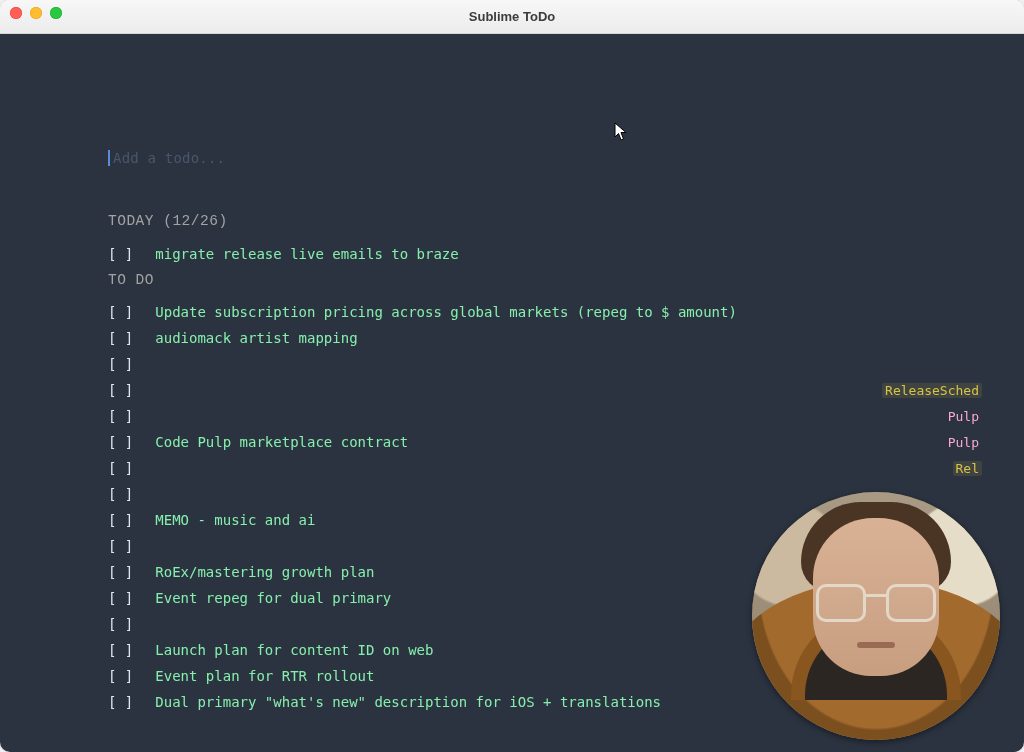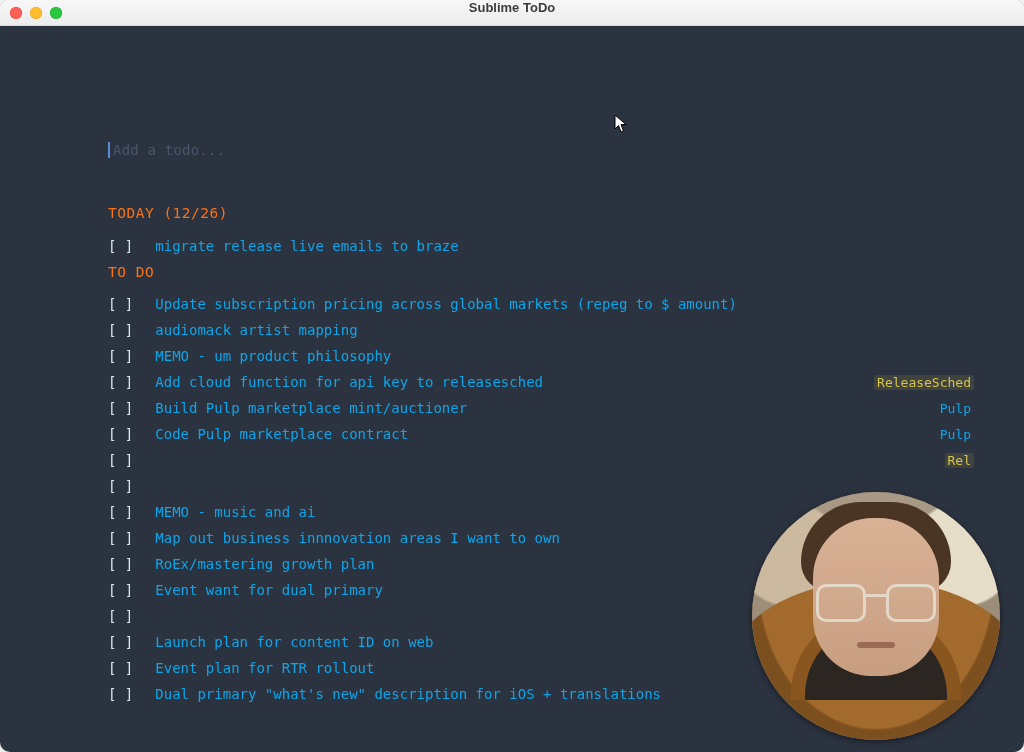--- a/index.html
+++ b/index.html
@@ -8,24 +8,24 @@
 
   .window {
     width: 1024px; height: 752px;
     background: #ffffff;
     border-radius: 10px;
     overflow: hidden;
     box-shadow: 0 0 0 1px rgba(0,0,0,0.05);
     display: flex; flex-direction: column;
   }
   .titlebar {
-    height: 26px;
+    height: 34px;
     background: linear-gradient(#f7f7f7,#ececec);
     border-bottom: 1px solid #d6d6d6;
-    display: flex; 
+    display: flex; align-items: center;
     position: relative;
     flex: 0 0 auto;
   }
   .traffic { display: flex; gap: 8px; position: absolute; left: 10px; top: 7px; }
   .tl { width: 12px; height: 12px; border-radius: 50%; }
   .tl.close { background: #ff5f57; box-shadow: inset 0 0 0 0.5px #e33e32; }
   .tl.min   { background: #febc2e; box-shadow: inset 0 0 0 0.5px #e1a116; }
   .tl.max   { background: #28c840; box-shadow: inset 0 0 0 0.5px #17a62c; }
   .title {
     margin: 0 auto;
@@ -52,46 +52,47 @@
   }
   .caret {
     display: inline-block; width: 2px; height: 16px;
     background: #5b8bd8; margin-right: 3px;
   }
   .placeholder { letter-spacing: 0.2px; }
 
   .heading {
     font-size: 14.5px;
     letter-spacing: 0.5px;
-    color: #f97316;
+    color: #a3a3a3;
     margin: 0 0 18px 0;
     font-weight: 500;
+    font-family: Liberation Mono, monospace;
   }
   .heading2 { }
 
   .row {
     display: flex; align-items: baseline;
     white-space: pre;
     margin-bottom: 12px;
   }
   .cb { color: #dfe6ee; }
   .gap { display:inline-block; width: 22px; }
-  .txt { color: #0ea5e9; }
+  .txt { color: #86efac; }
 
   .tag {
-    position: absolute; right: 20px;
+    position: absolute; right: 12px;
     font-size: 13px;
     padding: 1px 3px;
   }
   .tag.hi {
     color: #d7c24a;
     background: rgba(215,194,74,0.12);
     border-radius: 2px;
   }
-  .tag.dim { color: #0ea5e9; }
+  .tag.dim { color: #f9a8d4; }
 
   .cursor {
     position: absolute;
     left: 614px; top: 88px;
     width: 14px; height: 20px;
     pointer-events: none;
   }
 
   .avatar {
     position: absolute;
@@ -189,30 +190,30 @@
 
       <div class="heading">TODAY (12/26)</div>
       <div id="today-list">
           <div class="row"><span class="cb">[ ]</span><span class="gap"></span><span class="txt">migrate release live emails to braze</span></div>
         </div>
 
       <div class="heading heading2">TO DO</div>
       <div id="todo-list">
           <div class="row"><span class="cb">[ ]</span><span class="gap"></span><span class="txt">Update subscription pricing across global markets (repeg to $ amount)</span></div>
           <div class="row"><span class="cb">[ ]</span><span class="gap"></span><span class="txt">audiomack artist mapping</span></div>
-          <div class="row"><span class="cb">[ ]</span><span class="gap"></span><span class="txt">MEMO - um product philosophy</span></div>
-          <div class="row" style="position: relative;"><span class="cb">[ ]</span><span class="gap"></span><span class="txt">Add cloud function for api key to releasesched</span><span class="tag hi">ReleaseSched</span></div>
-          <div class="row" style="position: relative;"><span class="cb">[ ]</span><span class="gap"></span><span class="txt">Build Pulp marketplace mint/auctioner</span><span class="tag dim">Pulp</span></div>
+          <div class="row"><span class="cb">[ ]</span><span class="gap"></span></div>
+          <div class="row" style="position: relative;"><span class="cb">[ ]</span><span class="gap"></span><span class="tag hi">ReleaseSched</span></div>
+          <div class="row" style="position: relative;"><span class="cb">[ ]</span><span class="gap"></span><span class="tag dim">Pulp</span></div>
           <div class="row" style="position: relative;"><span class="cb">[ ]</span><span class="gap"></span><span class="txt">Code Pulp marketplace contract</span><span class="tag dim">Pulp</span></div>
           <div class="row" style="position: relative;"><span class="cb">[ ]</span><span class="gap"></span><span class="tag hi">Rel</span></div>
           <div class="row"><span class="cb">[ ]</span><span class="gap"></span></div>
           <div class="row"><span class="cb">[ ]</span><span class="gap"></span><span class="txt">MEMO - music and ai</span></div>
-          <div class="row"><span class="cb">[ ]</span><span class="gap"></span><span class="txt">Map out business innnovation areas I want to own</span></div>
+          <div class="row"><span class="cb">[ ]</span><span class="gap"></span></div>
           <div class="row"><span class="cb">[ ]</span><span class="gap"></span><span class="txt">RoEx/mastering growth plan</span></div>
-          <div class="row"><span class="cb">[ ]</span><span class="gap"></span><span class="txt">Event want for dual primary</span></div>
+          <div class="row"><span class="cb">[ ]</span><span class="gap"></span><span class="txt">Event repeg for dual primary</span></div>
           <div class="row"><span class="cb">[ ]</span><span class="gap"></span></div>
           <div class="row"><span class="cb">[ ]</span><span class="gap"></span><span class="txt">Launch plan for content ID on web</span></div>
           <div class="row"><span class="cb">[ ]</span><span class="gap"></span><span class="txt">Event plan for RTR rollout</span></div>
           <div class="row"><span class="cb">[ ]</span><span class="gap"></span><span class="txt">Dual primary "what's new" description for iOS + translations</span></div>
         </div>
 
     </div>
 
     <div class="avatar">
       <div class="bg"></div>

